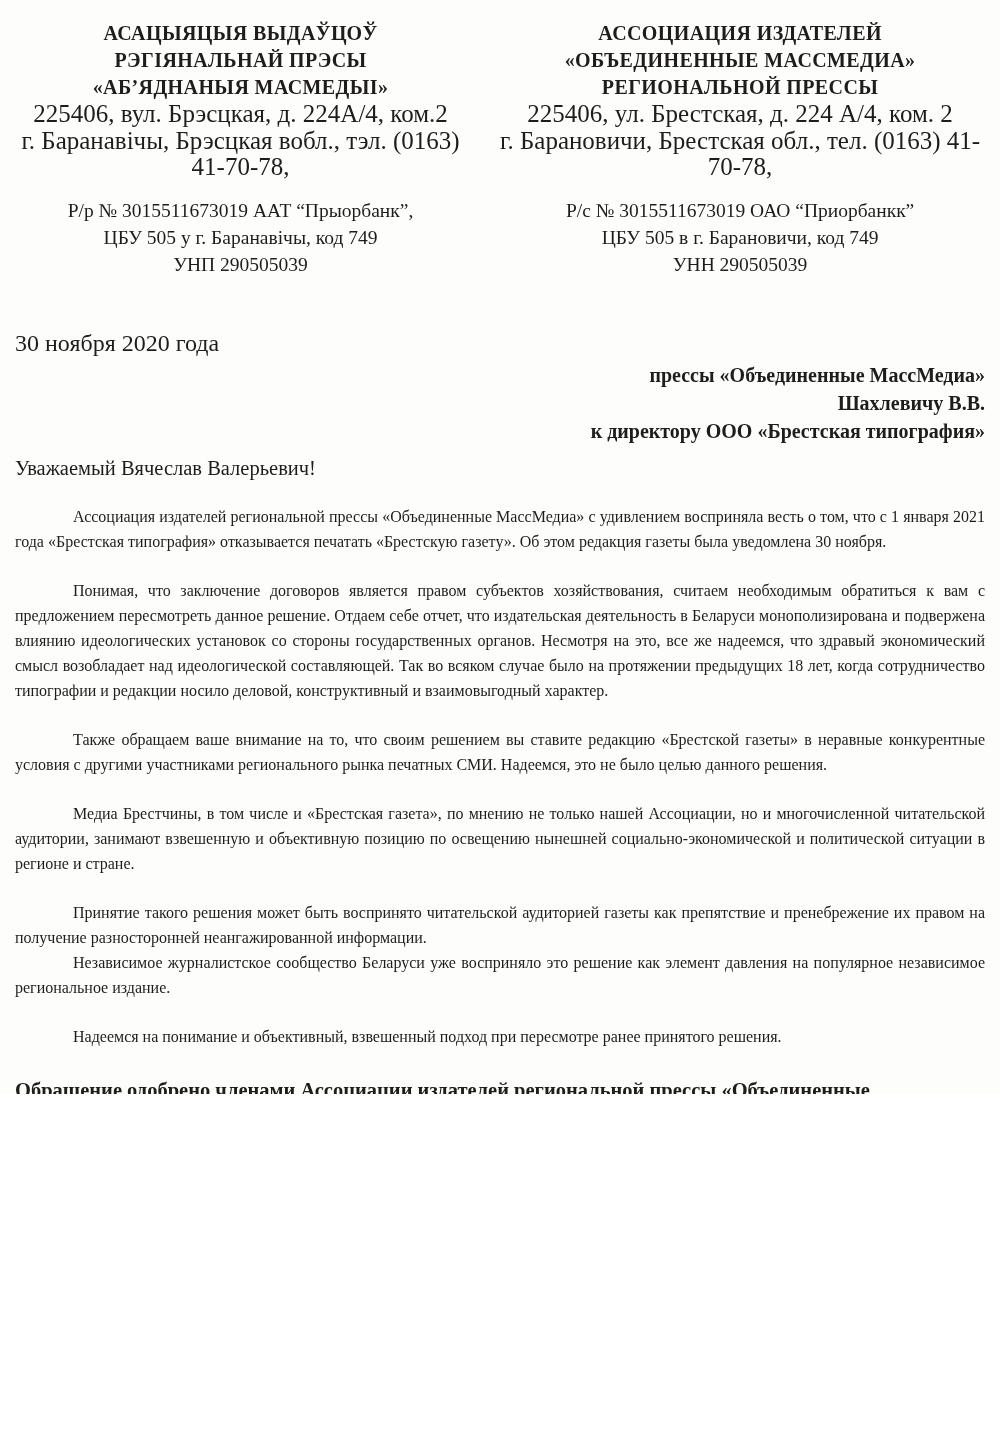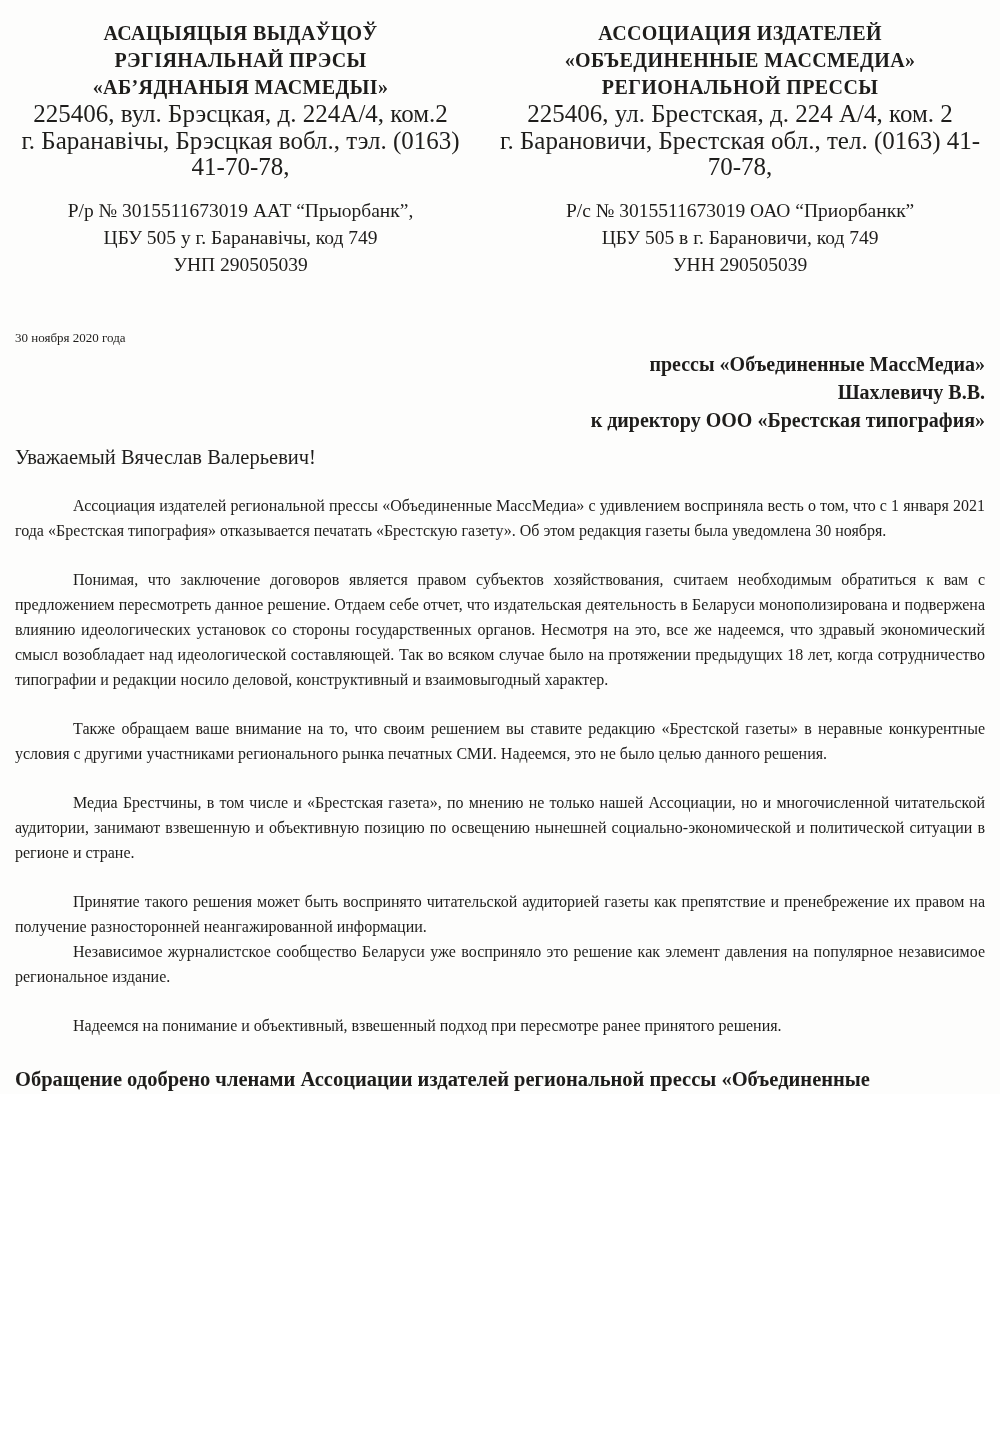--- a/index.html
+++ b/index.html
@@ -17,21 +17,21 @@
   
   .letterhead { display: flex; justify-content: space-between; }
   .lh-col { text-align: center; }
   .lh-col.left  { width: 46.5%; }
   .lh-col.right { width: 50.5%; }
   .lh-title div { font-weight: bold; font-size: 20px; line-height: 27px; letter-spacing: 0.4px; }
   .lh-addr  div { font-size: 25px; line-height: 26.5px; }
   .lh-bank      { margin-top: 16px; }
   .lh-bank  div { font-size: 19.5px; line-height: 27px; }
 
-  .date-line { margin-top: 52px; font-size: 13px; }
+  .date-line { margin-top: 52px; font-size: 24px; }
 
   .recipient { margin-top: 4px; text-align: right; font-weight: bold;
                font-size: 20px; line-height: 28px; }
 
   .salutation { margin-top: 12px; font-size: 20.5px; }
 
   .para { margin: 24px 0 0 0; text-indent: 58px; text-align: justify;
           font-size: 16px; line-height: 25px; }
   .para.tight { margin-top: 0; }
 

